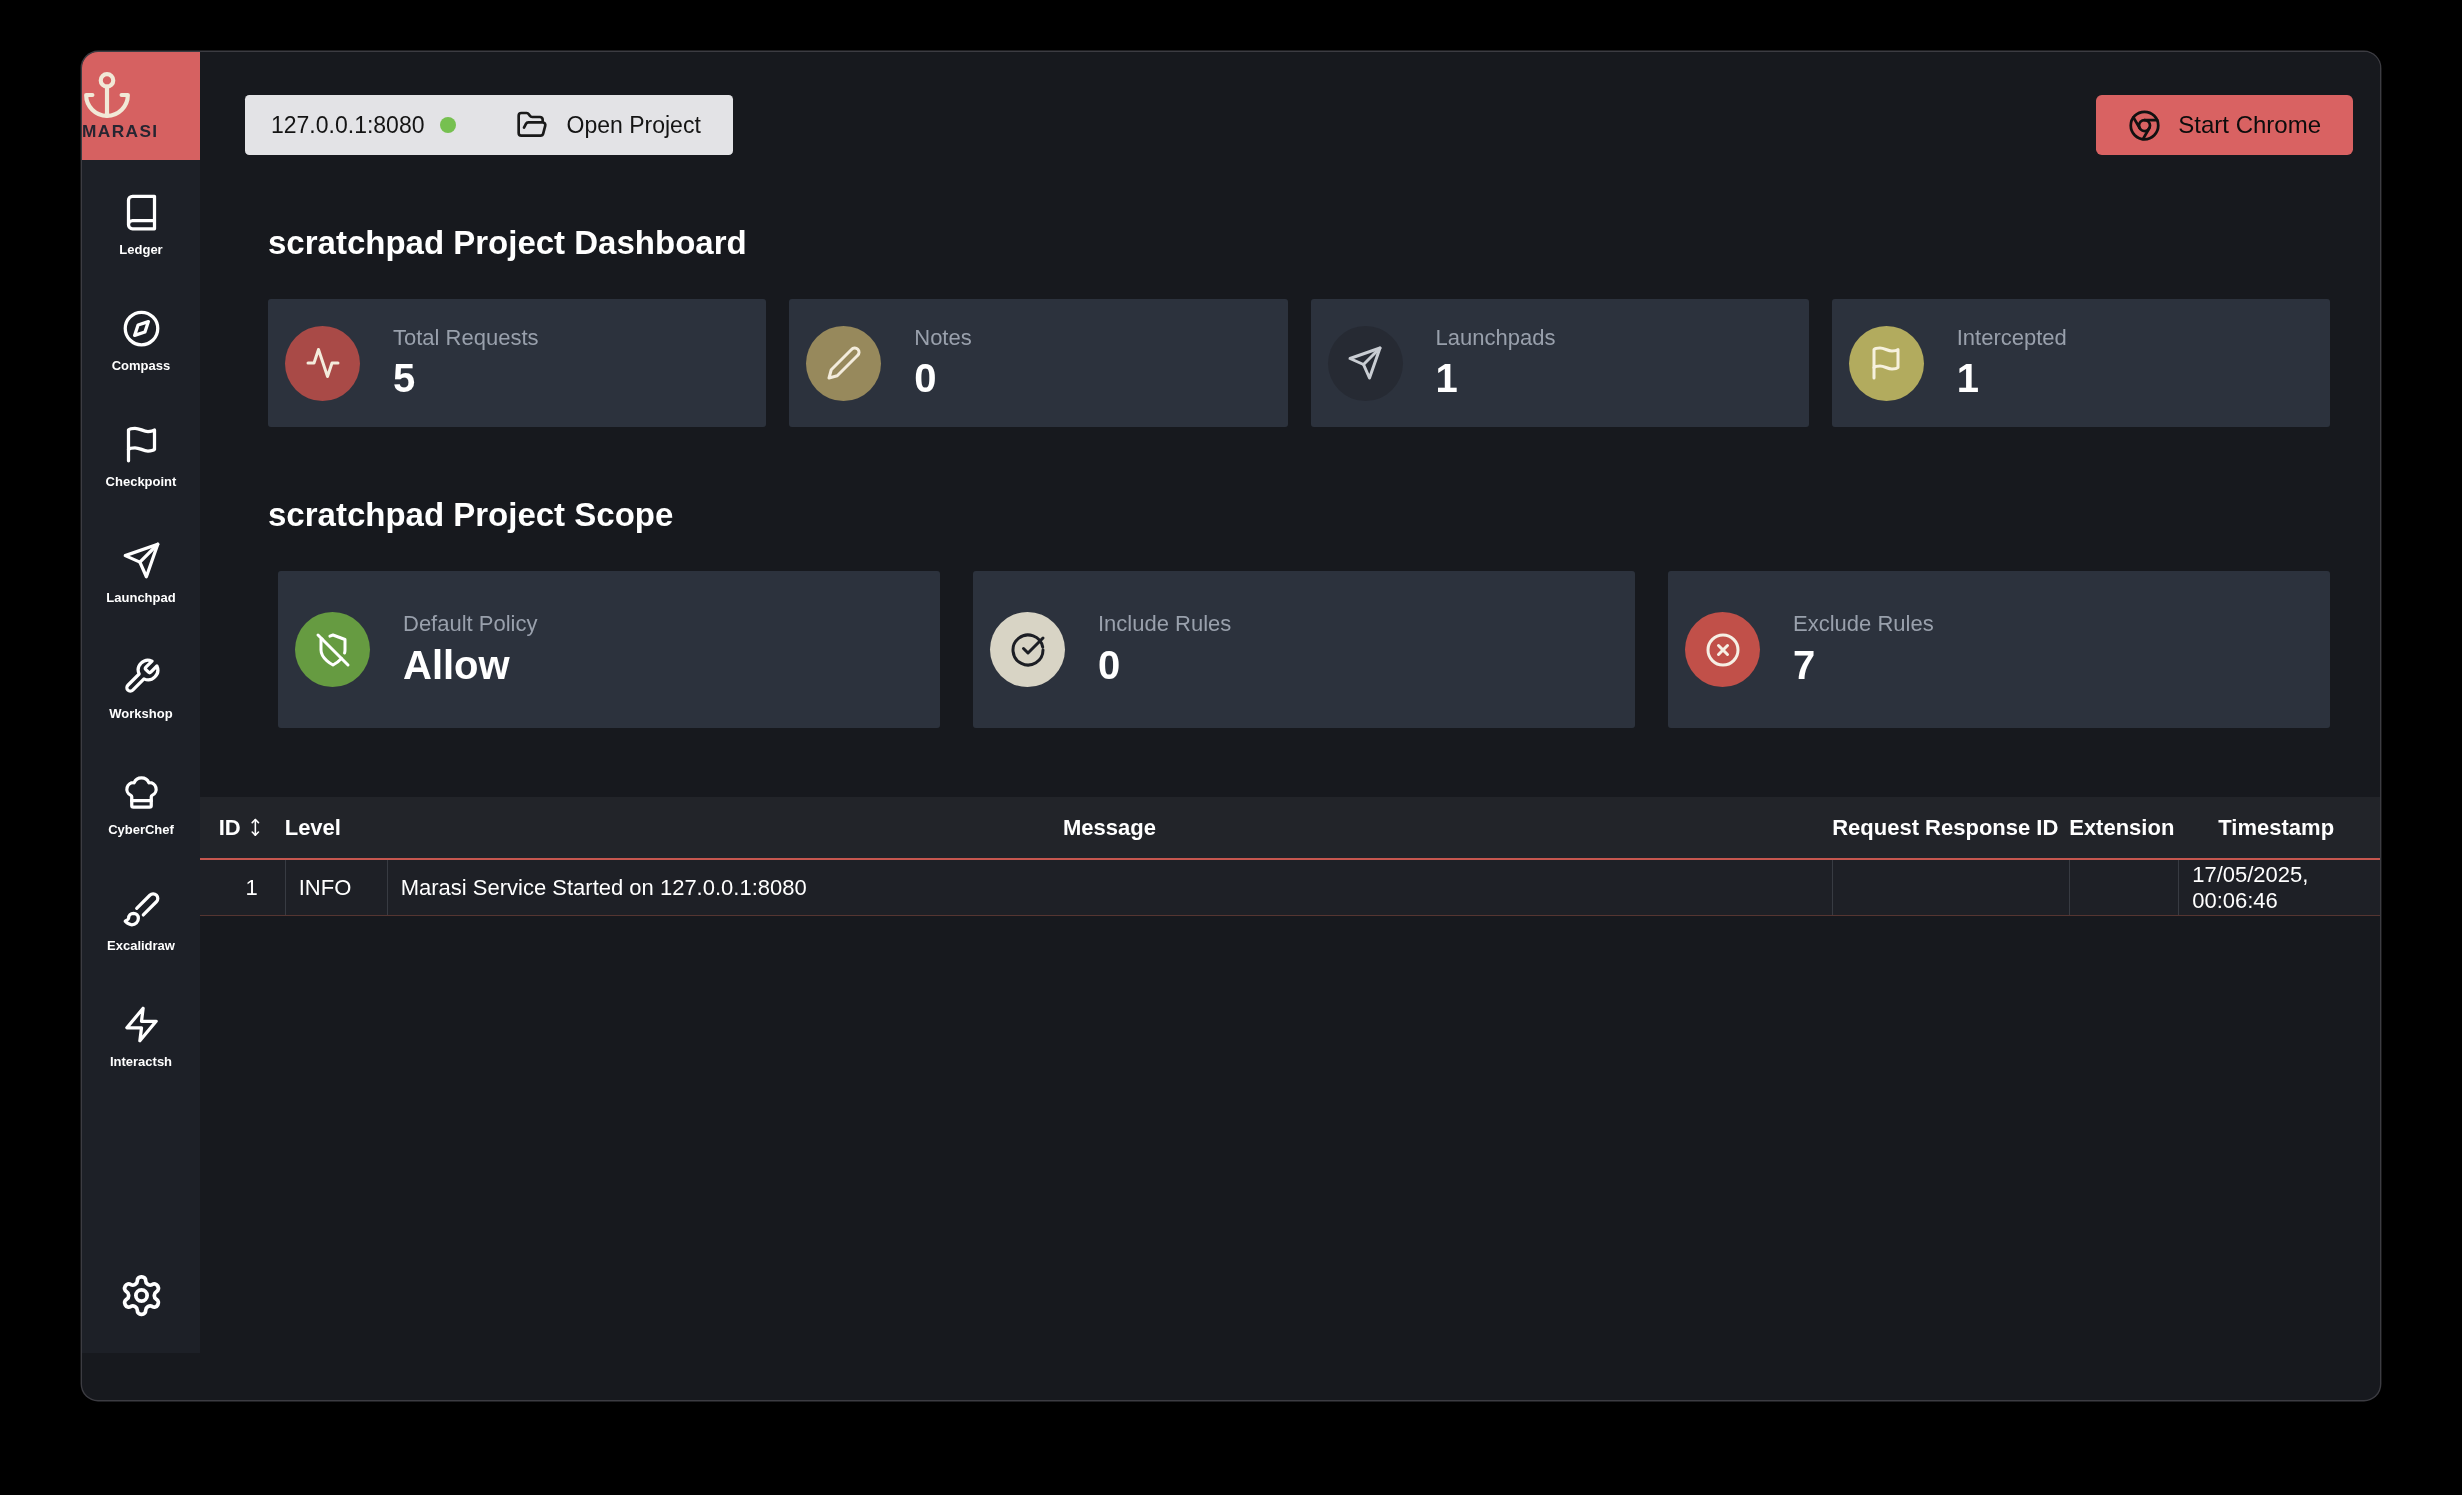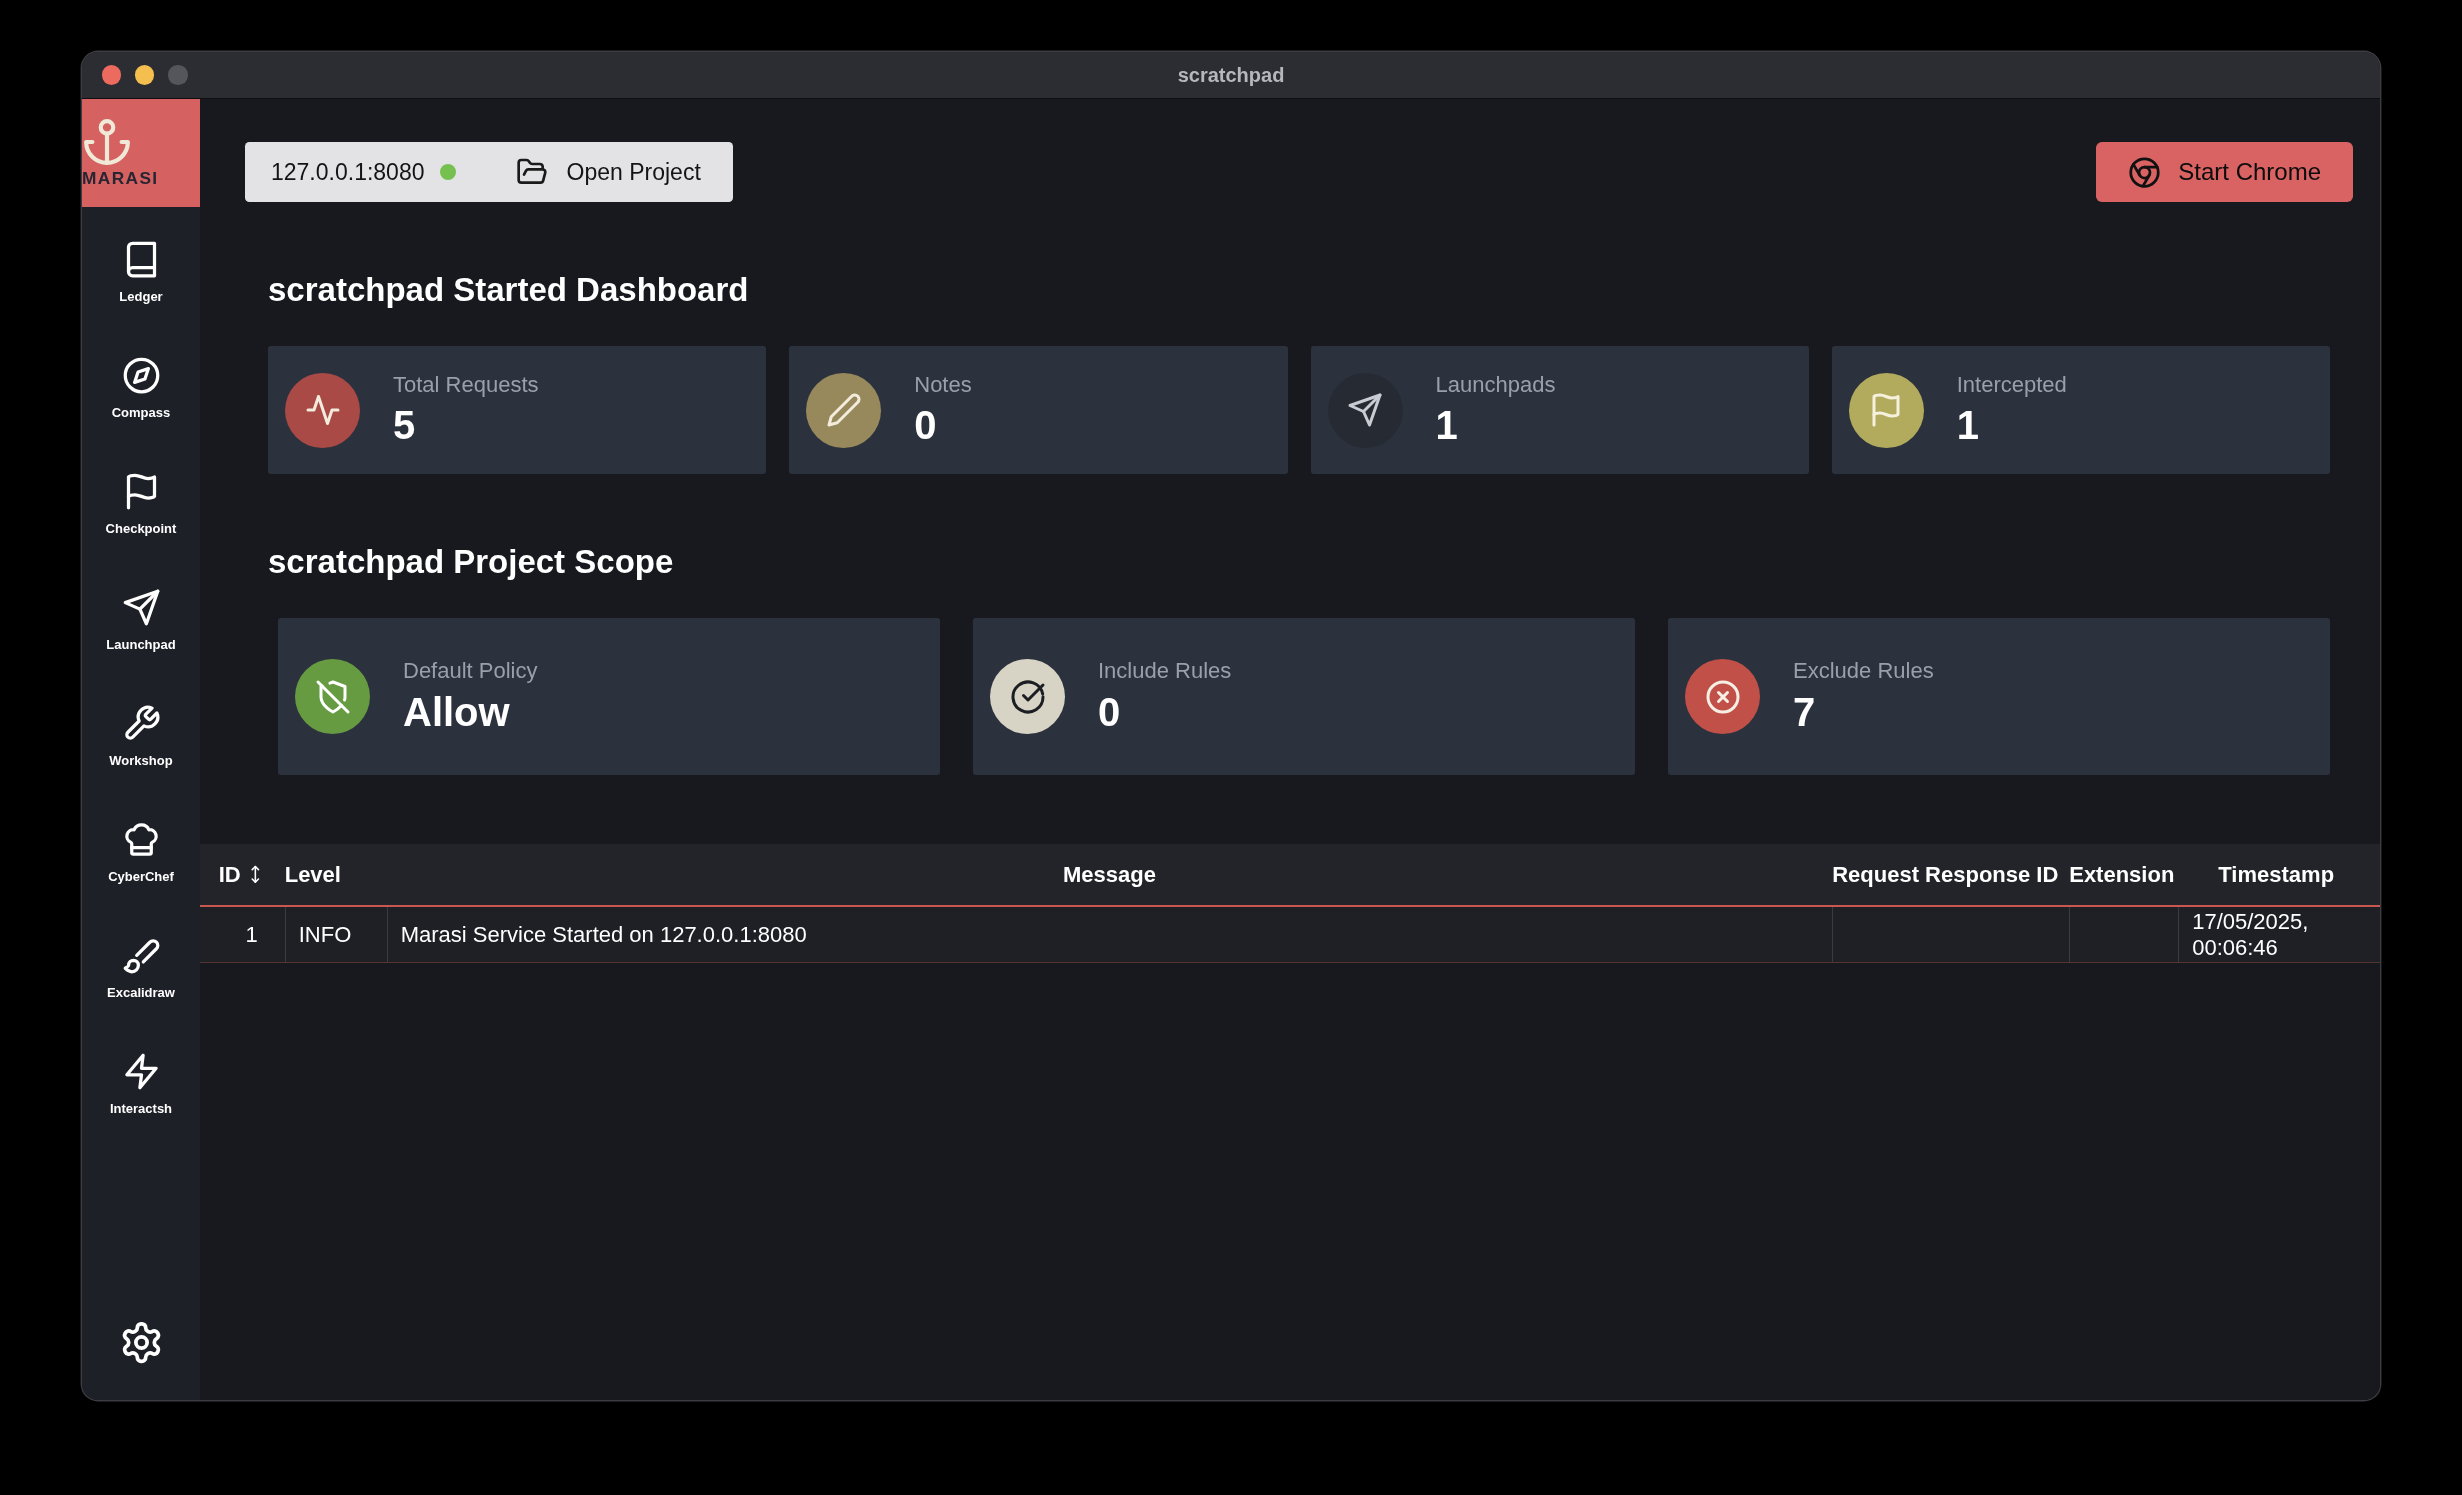--- a/index.html
+++ b/index.html
@@ -84,28 +84,20 @@
            color:#fff; font-size:22px; padding:0 5.8px 0 18.7px; }
   .t-row .cell { height:100%; display:flex; align-items:center; padding:0 13px; border-left:0.7px solid #383b42; }
   .t-row .cell:first-child { border-left:none; justify-content:center; padding:0; }
   .cell-ts { justify-content:flex-end; }
 </style>
 </head>
 <body>
 
 <div class="window">
 
-  <div class="titlebar">
-    <div class="lights">
-      <div class="light red"></div>
-      <div class="light yellow"></div>
-      <div class="light gray"></div>
-    </div>
-    <div class="win-title">scratchpad</div>
-  </div>
 
   <div class="app">
 
     <div class="sidebar">
       <div class="logo">
         <svg class="ic" viewBox="0 0 24 24">
           <circle cx="12" cy="5" r="3"></circle>
             <line x1="12" y1="22" x2="12" y2="8"></line>
             <path d="M5 12H2a10 10 0 0 0 20 0h-3"></path>
         </svg>
@@ -197,21 +189,21 @@
               <circle cx="12" cy="12" r="10"></circle>
               <circle cx="12" cy="12" r="4"></circle>
               <line x1="21.17" y1="8" x2="12" y2="8"></line>
               <line x1="3.95" y1="6.06" x2="8.54" y2="14"></line>
               <line x1="10.88" y1="21.94" x2="15.46" y2="14"></line>
             </svg>
           <span>Start Chrome</span>
         </div>
       </div>
 
-      <div class="section-title">scratchpad Started Dashboard</div>
+      <div class="section-title">scratchpad Project Dashboard</div>
 
       <div class="cards-row">
         <div class="card stat-card">
           <div class="icon-circle cc-requests">
             <svg class="ic" viewBox="0 0 24 24">
                 <polyline points="22 12 18 12 15 21 9 3 6 12 2 12"></polyline>
               </svg>
           </div>
           <div class="card-text">
             <span class="card-label">Total Requests</span>

